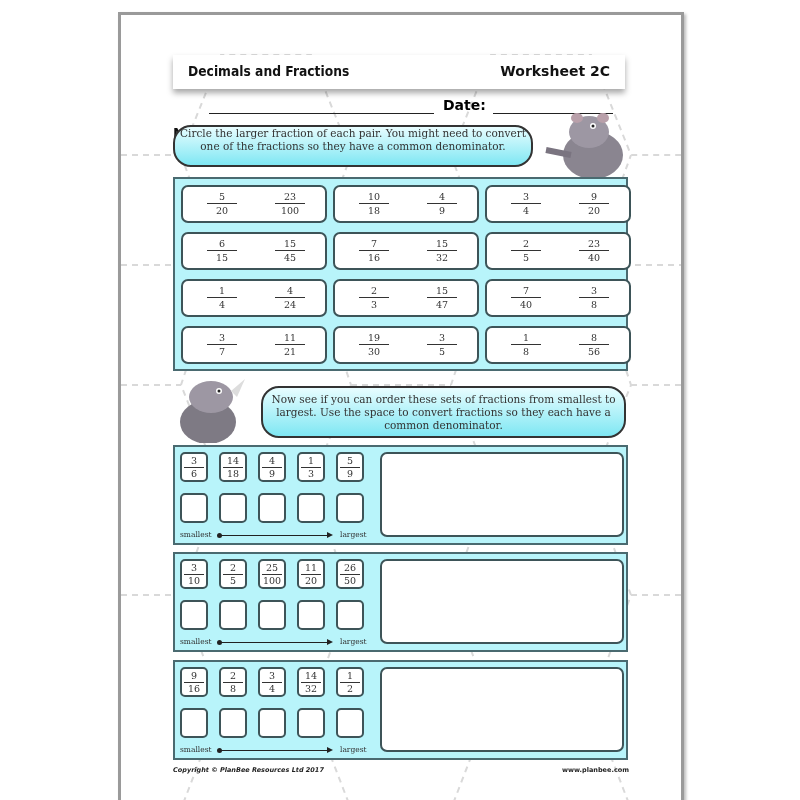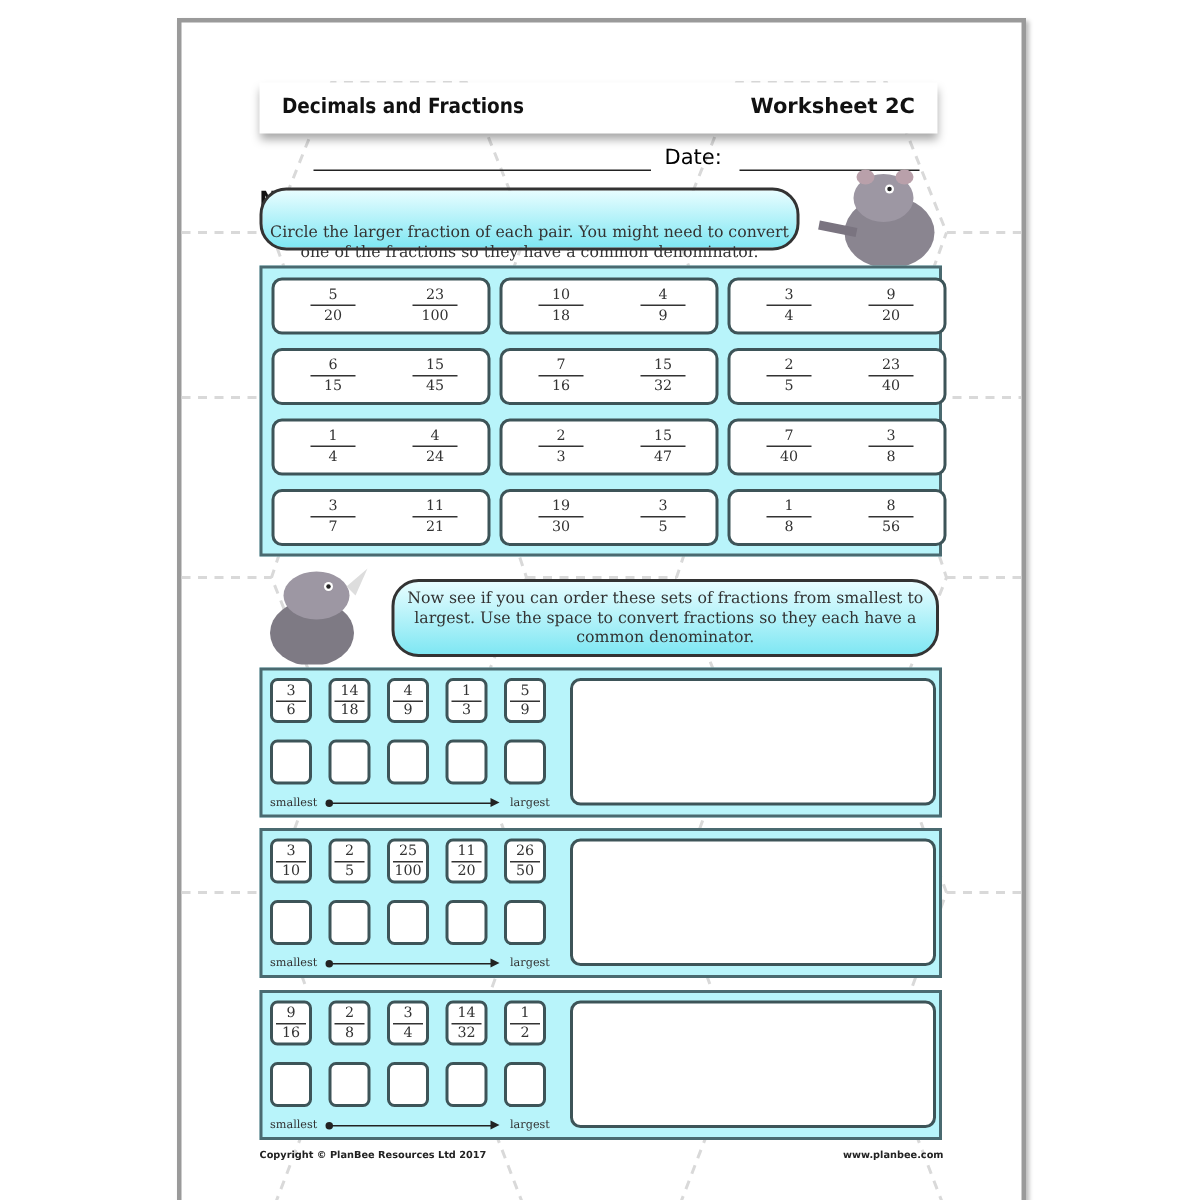--- a/index.html
+++ b/index.html
@@ -4,41 +4,41 @@
 <style>
   html,body{margin:0;padding:0;background:#fff;}
   body{width:800px;height:800px;position:relative;overflow:hidden;font-family:"DejaVu Serif",serif;}
   .page{position:absolute;left:118px;top:12px;width:560px;height:794px;background:#fff;border:3px solid #9a9a9a;box-shadow:2px 2px 3px #bbb;}
   .bgpat{position:absolute;left:0;top:0;width:100%;height:100%;}
   .header{position:absolute;left:52px;top:40px;width:452px;height:34px;background:#fff;box-shadow:0 4px 6px rgba(0,0,0,.35);}
   .h-title{position:absolute;left:15px;top:8px;font-family:"DejaVu Sans",sans-serif;font-weight:bold;font-size:14px;color:#111;transform:scaleX(.88);transform-origin:left;}
   .h-ws{position:absolute;right:15px;top:8px;font-family:"DejaVu Sans",sans-serif;font-weight:bold;font-size:14px;color:#111;}
   .namerow{position:absolute;left:52px;top:82px;font-family:"DejaVu Sans",sans-serif;font-weight:bold;font-size:14px;color:#111;margin-top:28px;}
   .nameline{position:absolute;left:88px;top:98px;width:225px;border-bottom:1px solid #222;}
-  .datelbl{position:absolute;left:322px;top:82px;font-family:"DejaVu Sans",sans-serif;font-weight:normal;font-size:14px;}
+  .datelbl{position:absolute;left:322px;top:82px;font-family:"DejaVu Sans",sans-serif;font-weight:bold;font-size:14px;}
   .dateline{position:absolute;left:372px;top:98px;width:120px;border-bottom:1px solid #222;}
   .bubble{position:absolute;border:2px solid #333;border-radius:18px;background:linear-gradient(#e8fdff,#7fe7f3);font-size:10.5px;text-align:center;color:#333;line-height:13px;}
-  .b1{left:52px;top:110px;width:360px;height:42px;padding-top:22px;box-sizing:border-box;}
+  .b1{left:52px;top:110px;width:360px;height:42px;padding-top:0;box-sizing:border-box;}
   .b2{left:140px;top:371px;width:365px;height:52px;padding-top:5px;box-sizing:border-box;}
   .panel{position:absolute;background:#b8f4fa;border:2px solid #4a6a70;box-sizing:border-box;}
   .p1{left:52px;top:162px;width:455px;height:194px;}
   .pair{position:absolute;width:146px;height:38px;background:#fff;border:2px solid #3d5458;border-radius:7px;box-sizing:border-box;}
   .frac{position:absolute;top:3px;width:30px;text-align:center;font-size:9.5px;color:#333;line-height:13px;}
   .frac .n{border-bottom:1px solid #333;}
   .sp{position:absolute;left:52px;width:455px;height:100px;background:#b8f4fa;border:2px solid #4a6a70;box-sizing:border-box;}
   .fbox{position:absolute;top:5px;width:28px;height:30px;background:#fff;border:2px solid #3d5458;border-radius:5px;box-sizing:border-box;font-size:9.5px;text-align:center;line-height:12px;color:#333;}
   .fbox .n{border-bottom:1px solid #333;margin:1px 2px 0;}
   .ebox{position:absolute;top:46px;width:28px;height:30px;background:#fff;border:2px solid #3d5458;border-radius:5px;box-sizing:border-box;}
   .sm{position:absolute;left:5px;top:83px;font-size:7.5px;color:#333;}
   .lg{position:absolute;left:165px;top:83px;font-size:7.5px;color:#333;}
   .arrow{position:absolute;left:44px;top:88px;width:110px;border-top:1px solid #222;}
   .arrow:before{content:"";position:absolute;left:-2px;top:-3px;width:5px;height:5px;border-radius:50%;background:#222;}
   .arrow:after{content:"";position:absolute;right:-4px;top:-4px;border-left:6px solid #222;border-top:3px solid transparent;border-bottom:3px solid transparent;}
   .work{position:absolute;left:205px;top:5px;width:244px;height:85px;background:#fff;border:2px solid #3d5458;border-radius:7px;box-sizing:border-box;}
-  .footer-l{position:absolute;left:52px;top:751px;font-family:"DejaVu Sans",sans-serif;font-size:6.5px;font-weight:bold;color:#222;}
+  .footer-l{position:absolute;left:52px;top:751px;font-family:"DejaVu Sans",sans-serif;font-size:6.5px;font-weight:bold;color:#222;font-style:italic;}
   .footer-r{position:absolute;right:52px;top:751px;font-family:"DejaVu Sans",sans-serif;font-size:6.5px;font-weight:bold;color:#222;}
   .rhino{position:absolute;}
 </style>
 </head>
 <body>
 
 <div class="page">
   <svg class="bgpat" viewBox="0 0 560 794">
     <g stroke="#d9d9d9" stroke-width="2" stroke-dasharray="6,5" fill="none">
       <path d="M0 140 L60 140 L100 40 L190 40 L230 140 L330 140 L370 40 L470 40 L510 140 L560 140"></path>

